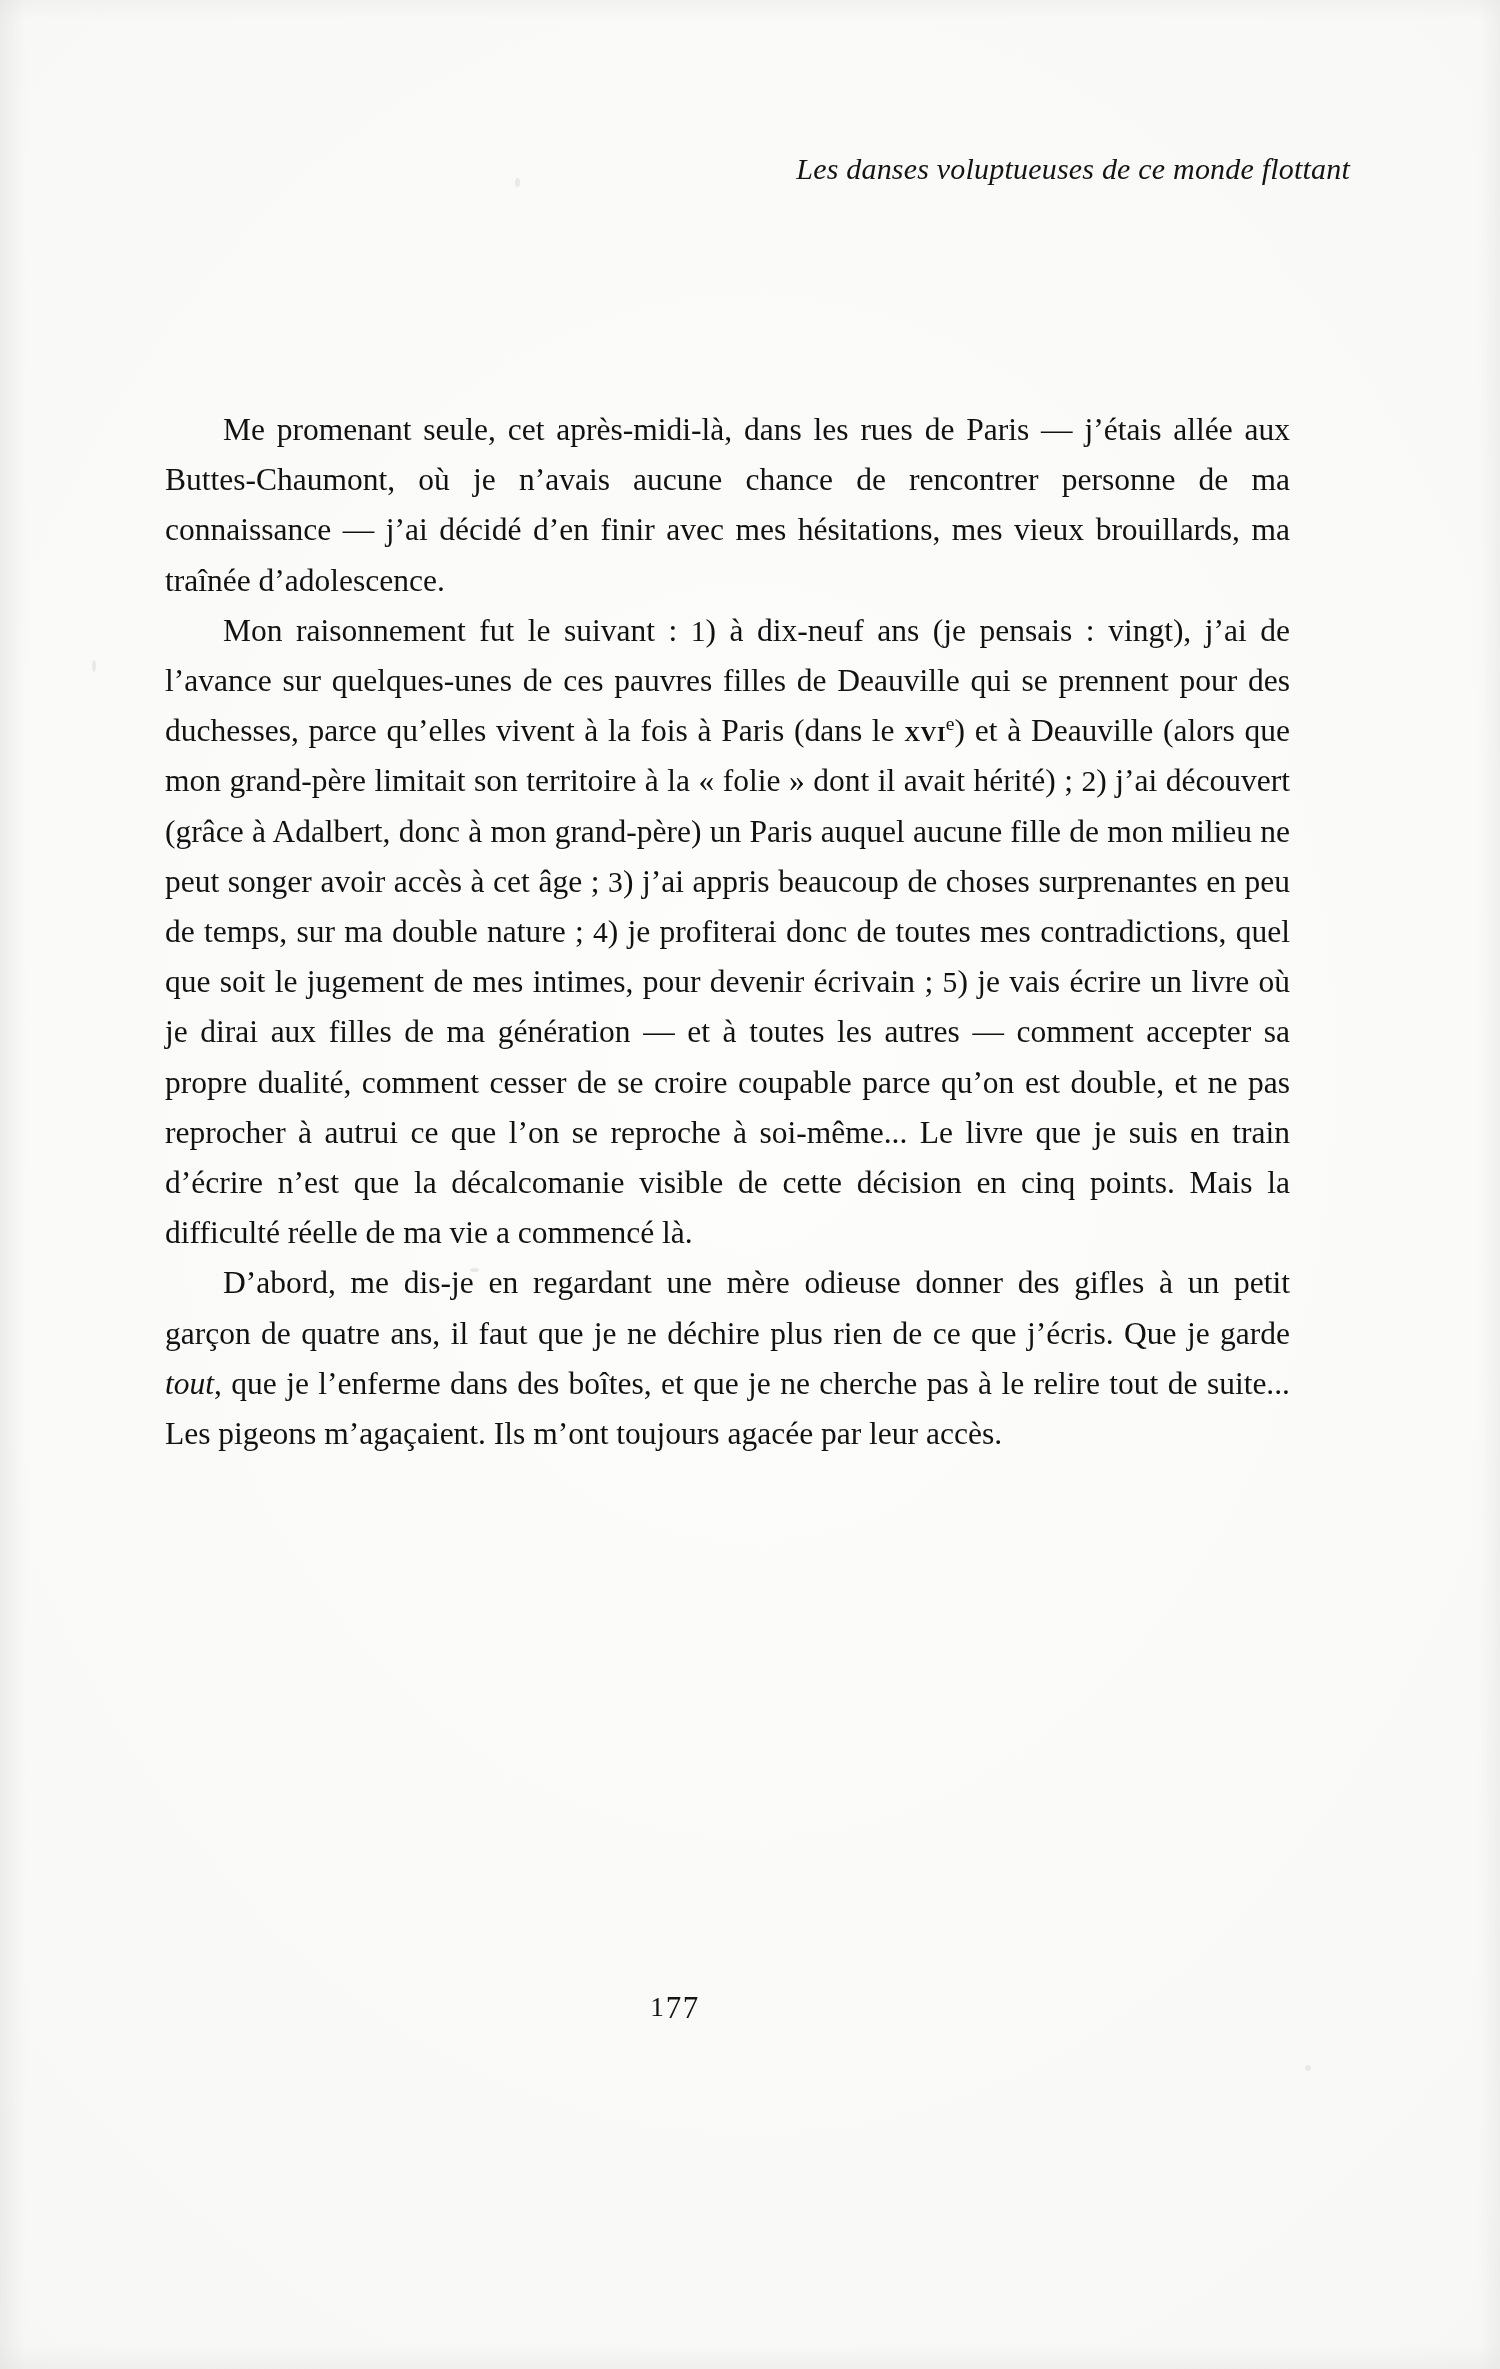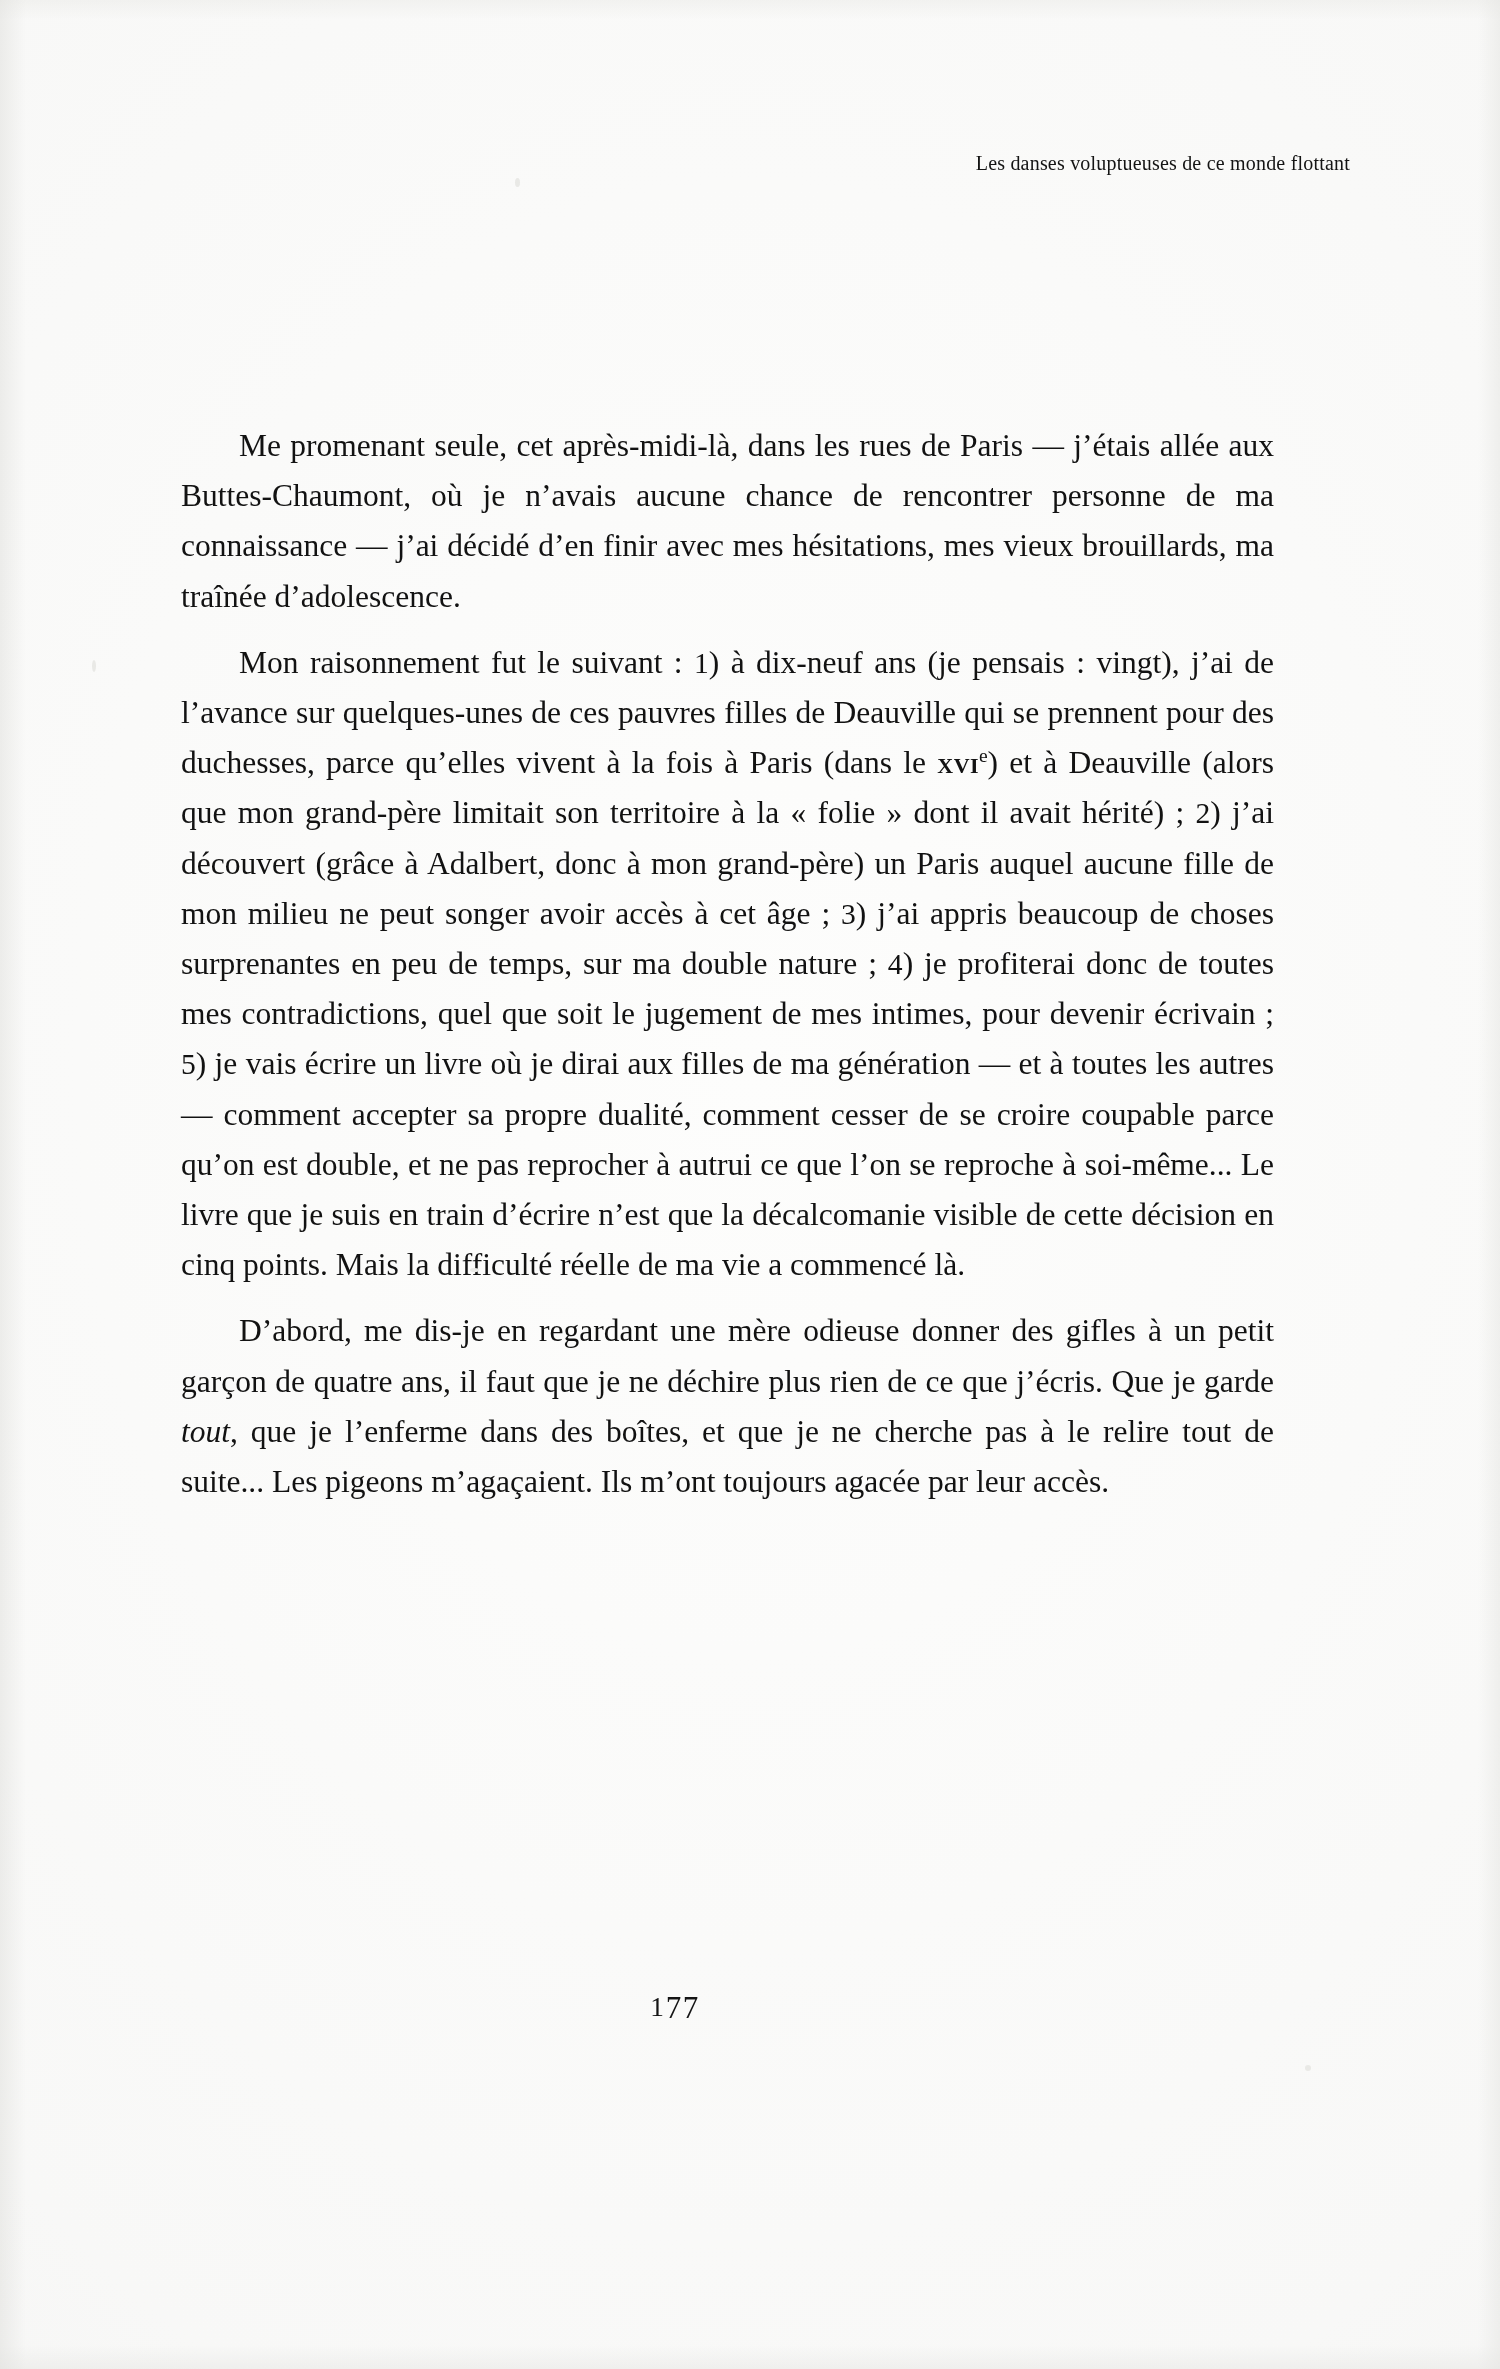--- a/index.html
+++ b/index.html
@@ -39,42 +39,43 @@
     inset: 0;
   }
 
   
   .running-head {
     position: absolute;
     left: 165px;
     right: 150px;
     top: 152px;
     text-align: right;
-    font-size: 20px;
+    font-style: italic;
+    font-size: 30px;
     letter-spacing: .2px;
     color: #141414;
     white-space: nowrap;
   }
 
   
   .textblock {
     position: absolute;
     left: 165px;
     top: 405px;
     width: 1125px;
     color: #121212;
     font-size: 31.5px;
     line-height: 50.2px;
     text-align: justify;
     text-justify: inter-word;
     -webkit-hyphens: none;
     hyphens: none;
   }
   .textblock p {
-    margin: 16px;
+    margin: 0;
     text-indent: 58px;
   }
   .textblock p:last-child {
     text-align: justify;
   }
 
   .sc {
     font-variant: small-caps;
     text-transform: lowercase;
     letter-spacing: .4px;

